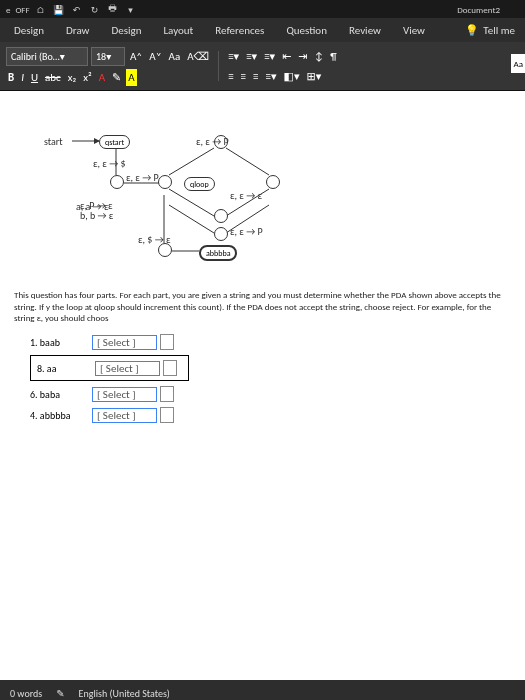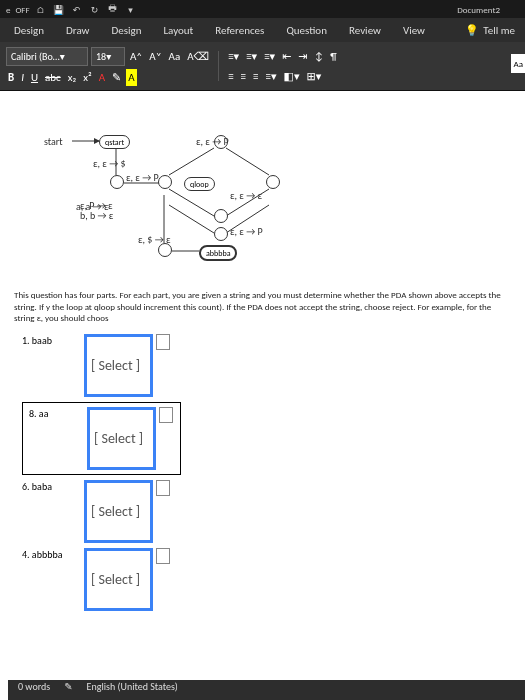--- a/index.html
+++ b/index.html
@@ -16,25 +16,25 @@
 .btn{color:#fff;font-size:11px;padding:2px;cursor:pointer}
 .sep{width:1px;height:30px;background:#555;margin:0 3px}
 .aa-tag{position:absolute;right:0;top:12px;background:#fff;color:#000;font-size:9px;padding:4px 2px}
 .page{background:#fff;color:#000;margin:0;height:calc(700px - 18px - 24px - 48px - 20px);overflow:hidden;padding:18px 14px}
 .q-title{font-weight:bold;font-size:12px;margin-bottom:10px}
 .diagram{width:330px;height:170px;position:relative;margin:4px 0 6px 30px;font-size:9px}
 .node{position:absolute;width:12px;height:12px;border:1px solid #333;border-radius:50%;background:#fff}
 .oval{position:absolute;border:1px solid #333;border-radius:10px;background:#fff;padding:1px 5px;font-size:8px}
 .lbl{position:absolute;font-size:10px;color:#333}
 .qtext{font-size:9px;color:#222;line-height:1.3;margin:6px 0 10px}
-.row{display:flex;gap:4px;margin:5px 8px;font-size:10px}
+.row{display:flex;align-items:center;gap:4px;margin:5px 16px;font-size:10px}
 .row-strong{border:1.5px solid #000;padding:4px 6px;width:145px}
-.select{border:3px solid #3b82f6;padding:20px 4px;font-size:14px;color:#555;display:flex;justify-content:space-between;align-items:center;width:55px}
+.select{border:1px solid #3b82f6;padding:0 4px;font-size:11px;color:#555;display:flex;justify-content:space-between;align-items:center;width:55px}
 .select-after{width:12px;height:14px;border:1px solid #888;margin-left:-1px}
-.statusbar{position:absolute;bottom:0;left:8px;right:0;height:20px;background:#2d2d2d;display:flex;align-items:flex-start;gap:14px;padding:0 10px;color:#ddd;font-size:10px}
+.statusbar{position:absolute;bottom:0;left:0;right:0;height:20px;background:#2d2d2d;display:flex;align-items:flex-end;gap:14px;padding:0 10px;color:#ddd;font-size:10px}
 svg.diag{position:absolute;top:0;left:0}
 </style>
 </head>
 <body>
 
 <div class="titlebar">
  <span>e</span>
  <span class="icon-sm">OFF</span>
  <span class="icon-sm">⌂</span>
  <span class="icon-sm">💾</span>

